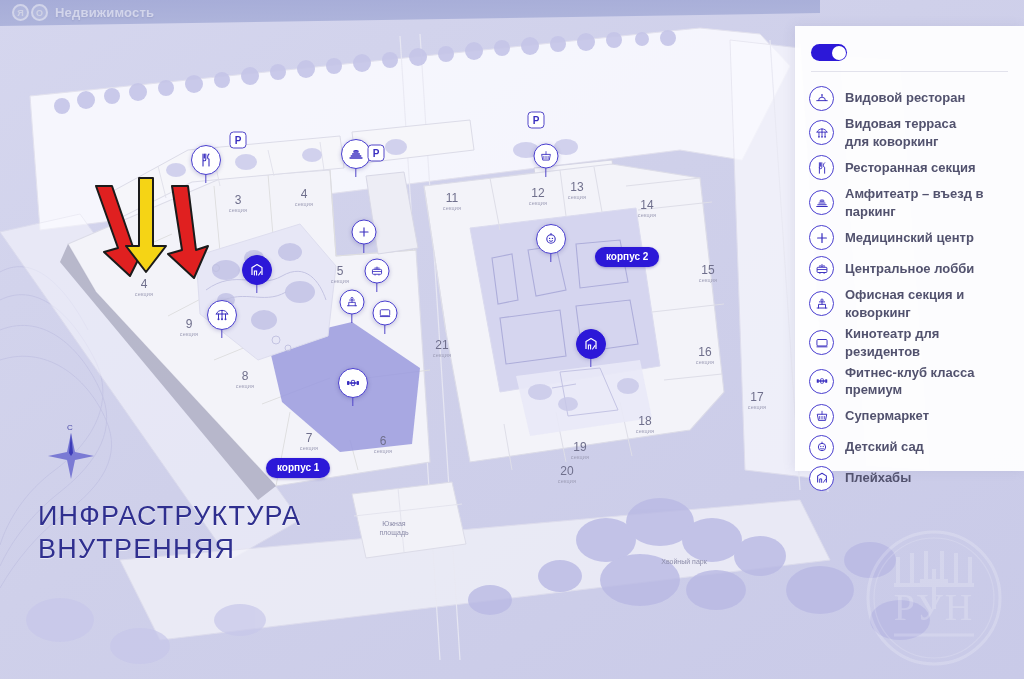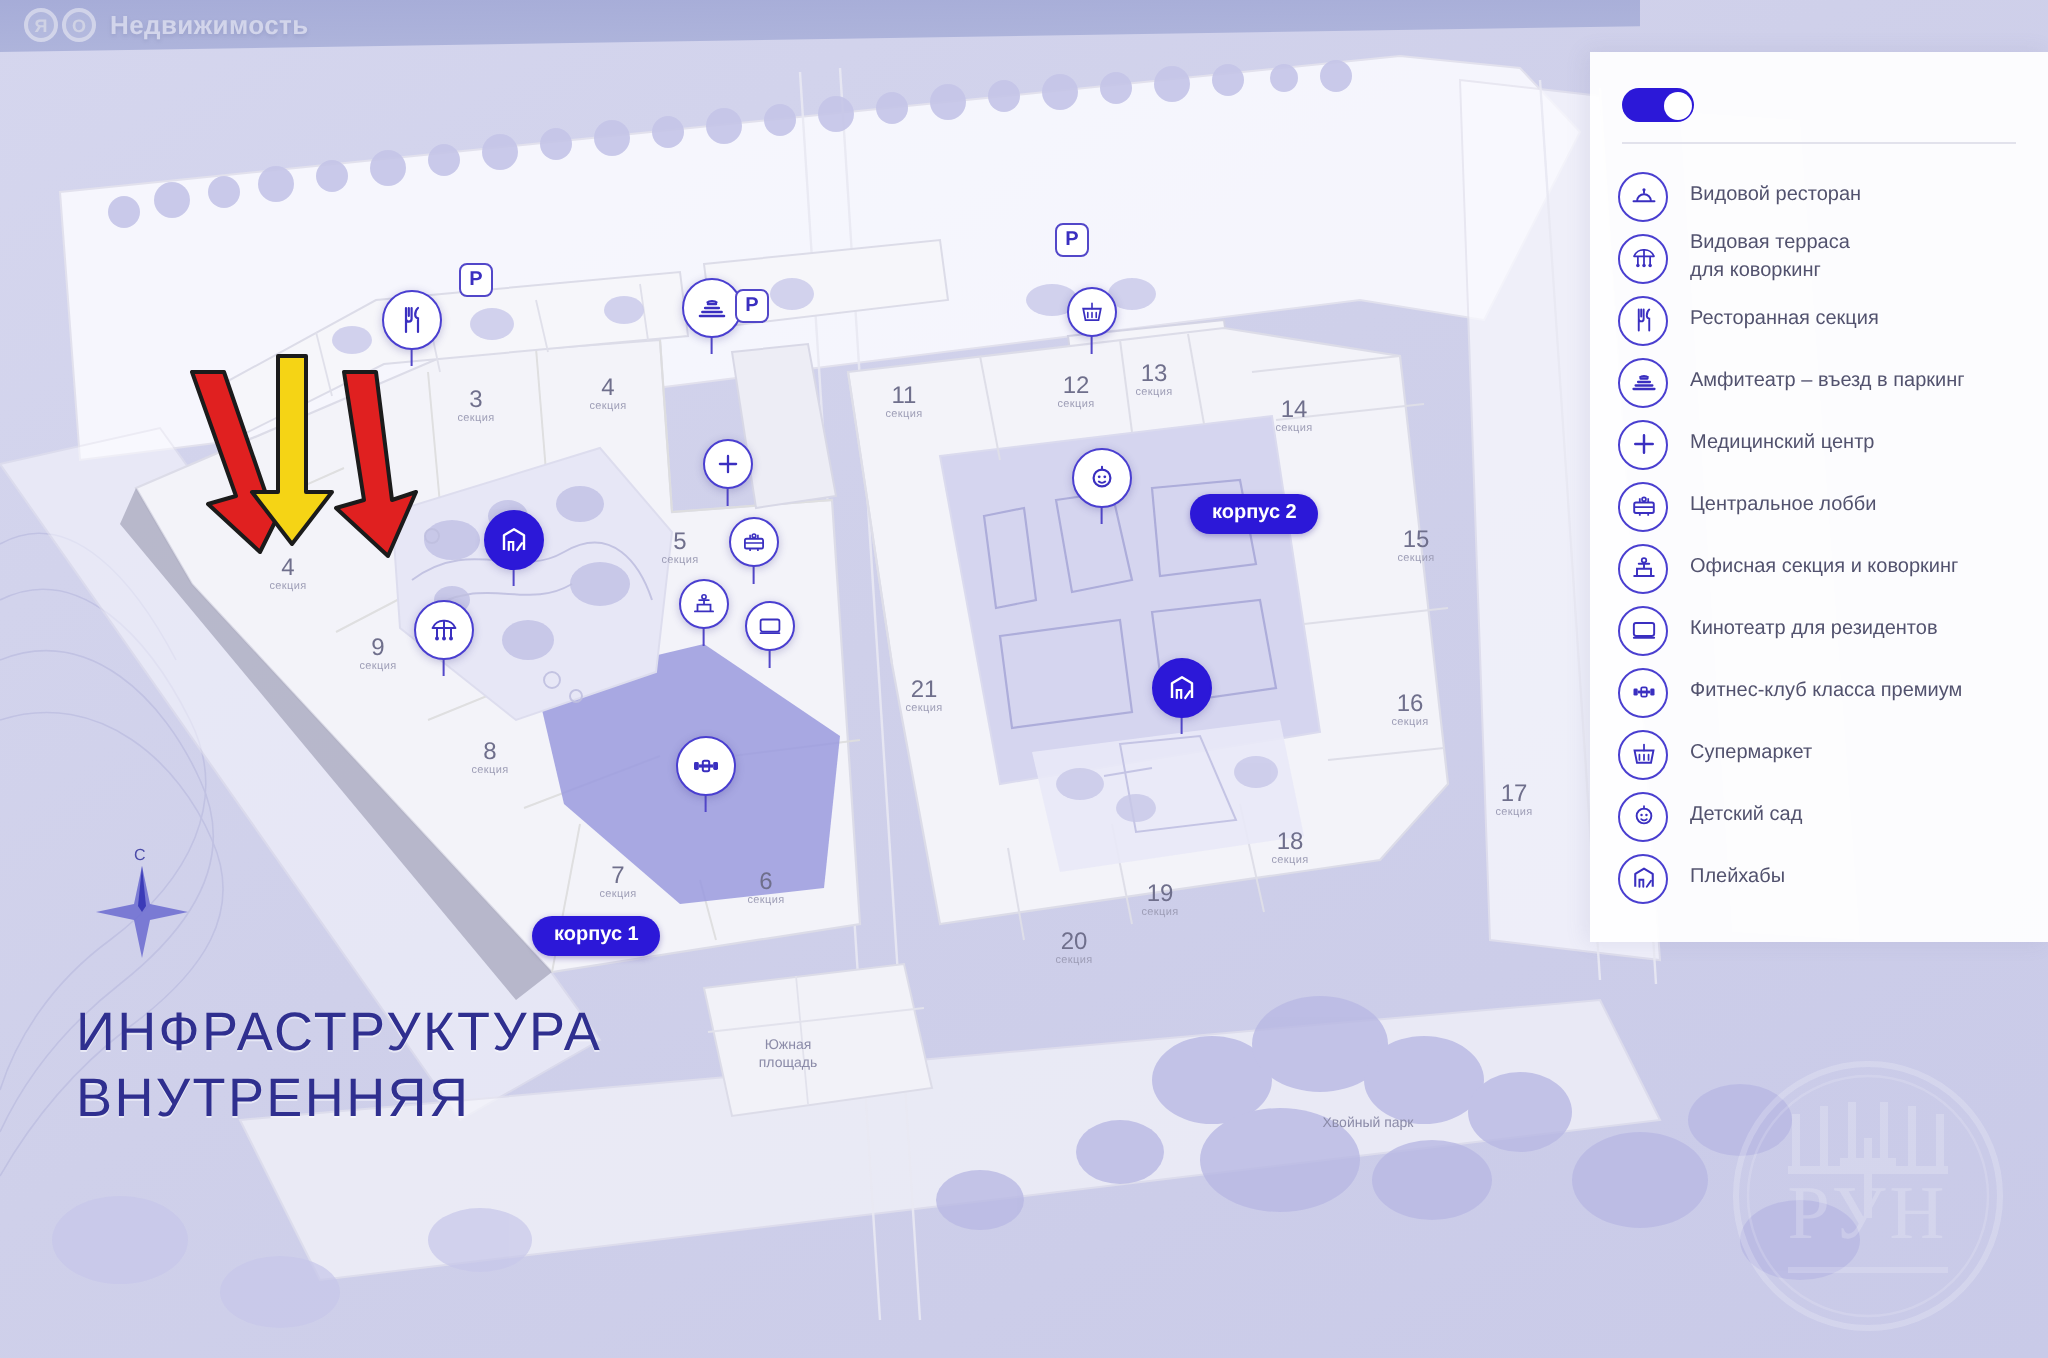--- a/index.html
+++ b/index.html
@@ -137,22 +137,23 @@
     display:flex; align-items:center; gap:11px;
     min-height:28px; margin-bottom:3px;
   }
   .legend-icon {
     flex:0 0 auto; width:25px; height:25px; border-radius:50%;
     border:1.3px solid #4a3fd0; background:#fff;
     display:flex; align-items:center; justify-content:center;
   }
   .legend-icon svg { width:14px; height:14px; }
   .legend-label {
-    font-size:10px; color:#52526e; line-height:1.38;
+    font-size:13px; color:#52526e; line-height:1.38;
     white-space:pre-line;
+    font-weight:bold;
   }
 
   
   .watermark {
     position:absolute; right:10px; bottom:6px; width:160px; height:150px;
     z-index:28; opacity:.25; pointer-events:none;
   }
   .watermark .wm-txt {
     position:absolute; left:0; right:0; top:62px; text-align:center;
     font-family:"Liberation Serif", serif; font-size:38px;
@@ -467,25 +468,25 @@
         <div class="cap">секция</div>
       </div>
       <div class="sec" style="left: 645px; top: 424px;">
         <div class="num">18</div>
         <div class="cap">секция</div>
       </div>
       <div class="sec" style="left: 580px; top: 450px;">
         <div class="num">19</div>
         <div class="cap">секция</div>
       </div>
-      <div class="sec" style="left: 537px; top: 474px;">
+      <div class="sec" style="left: 567px; top: 474px;">
         <div class="num">20</div>
         <div class="cap">секция</div>
       </div>
-      <div class="sec" style="left: 462px; top: 348px;">
+      <div class="sec" style="left: 442px; top: 348px;">
         <div class="num">21</div>
         <div class="cap">секция</div>
       </div>
     </div>
 
   <div id="places-layer">
       <div class="place" style="left: 394px; top: 528px; white-space: pre-line;">Южная
 площадь</div>
       <div class="place" style="left: 684px; top: 562px; white-space: pre-line;">Хвойный парк</div>
     </div>

